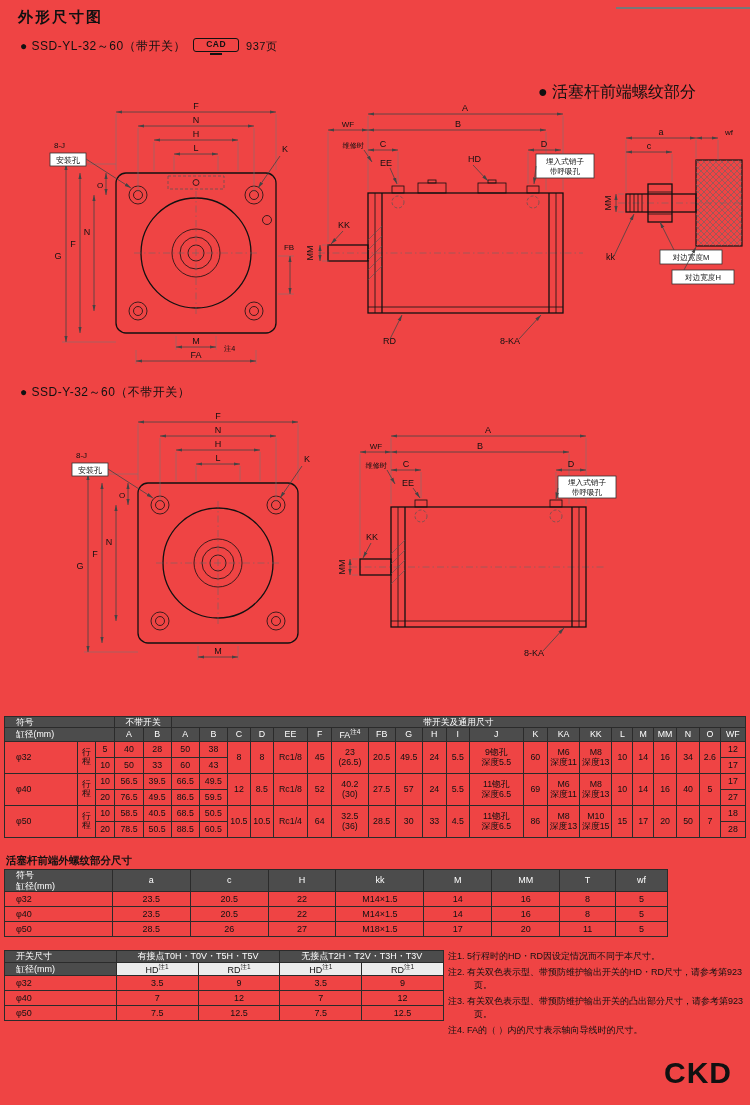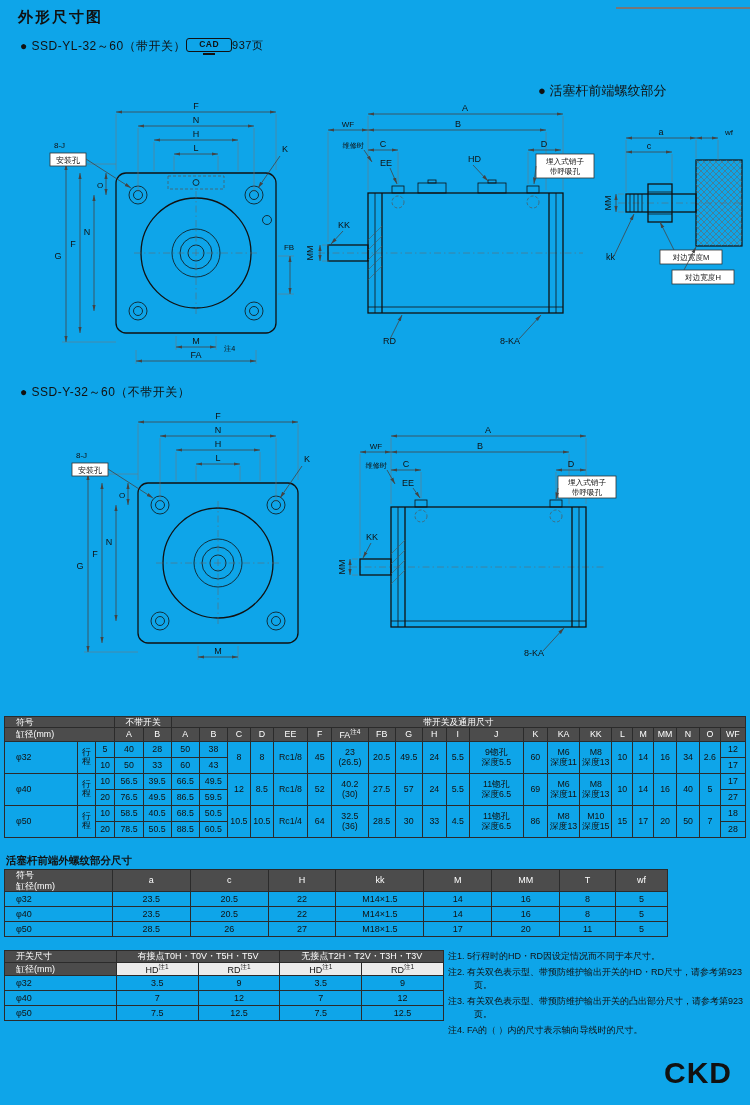--- a/index.html
+++ b/index.html
@@ -1,26 +1,26 @@
 <!DOCTYPE html>
 <html><head>
 <meta charset="utf-8">
 <style>
 *{box-sizing:border-box}
 body{margin:0;font-family:"Liberation Sans","DejaVu Sans",sans-serif;color:#111;background:#fff}
-.page{position:relative;width:750px;height:1105px;background:#0ea5e9;overflow:hidden}
+.page{position:relative;width:750px;height:1105px;background:#ef4444;overflow:hidden}
 .abs{position:absolute}
 .title{font-size:15px;font-weight:bold;letter-spacing:2px}
 .toprule{border-top:2px solid #777;width:134px;height:0}
-.model{font-size:12px;letter-spacing:.5px;display:flex;}
+.model{font-size:12px;letter-spacing:.5px;display:flex;align-items:center;gap:7px}
 .cadbox{display:inline-flex;flex-direction:column;align-items:center}
 .cadscreen{border:1.5px solid #111;border-radius:3px;padding:0 12px;font-size:8.5px;font-weight:bold;line-height:1.4}
 .cadbase{width:12px;height:2px;background:#111;margin-top:1px}
 .pageref{font-size:11px}
-.rodlabel{font-size:13px}
+.rodlabel{font-size:16px}
 table{border-collapse:collapse}
 th,td{border:1px solid #2b2b2b;padding:0 1px;text-align:center;vertical-align:middle;line-height:1.18;font-weight:normal}
 .t1{width:742px;font-size:8.8px}
 .t2{width:664px;font-size:9px}
 .t3{width:440px;font-size:9px}
 .dk{background:#4c4c4c;color:#fff}
 .lt{background:#ececec}
 .bore{text-align:left;padding-left:11px}
 .twoline span{display:block}
 .strokecell{padding:0;word-break:break-all;line-height:1.1}

